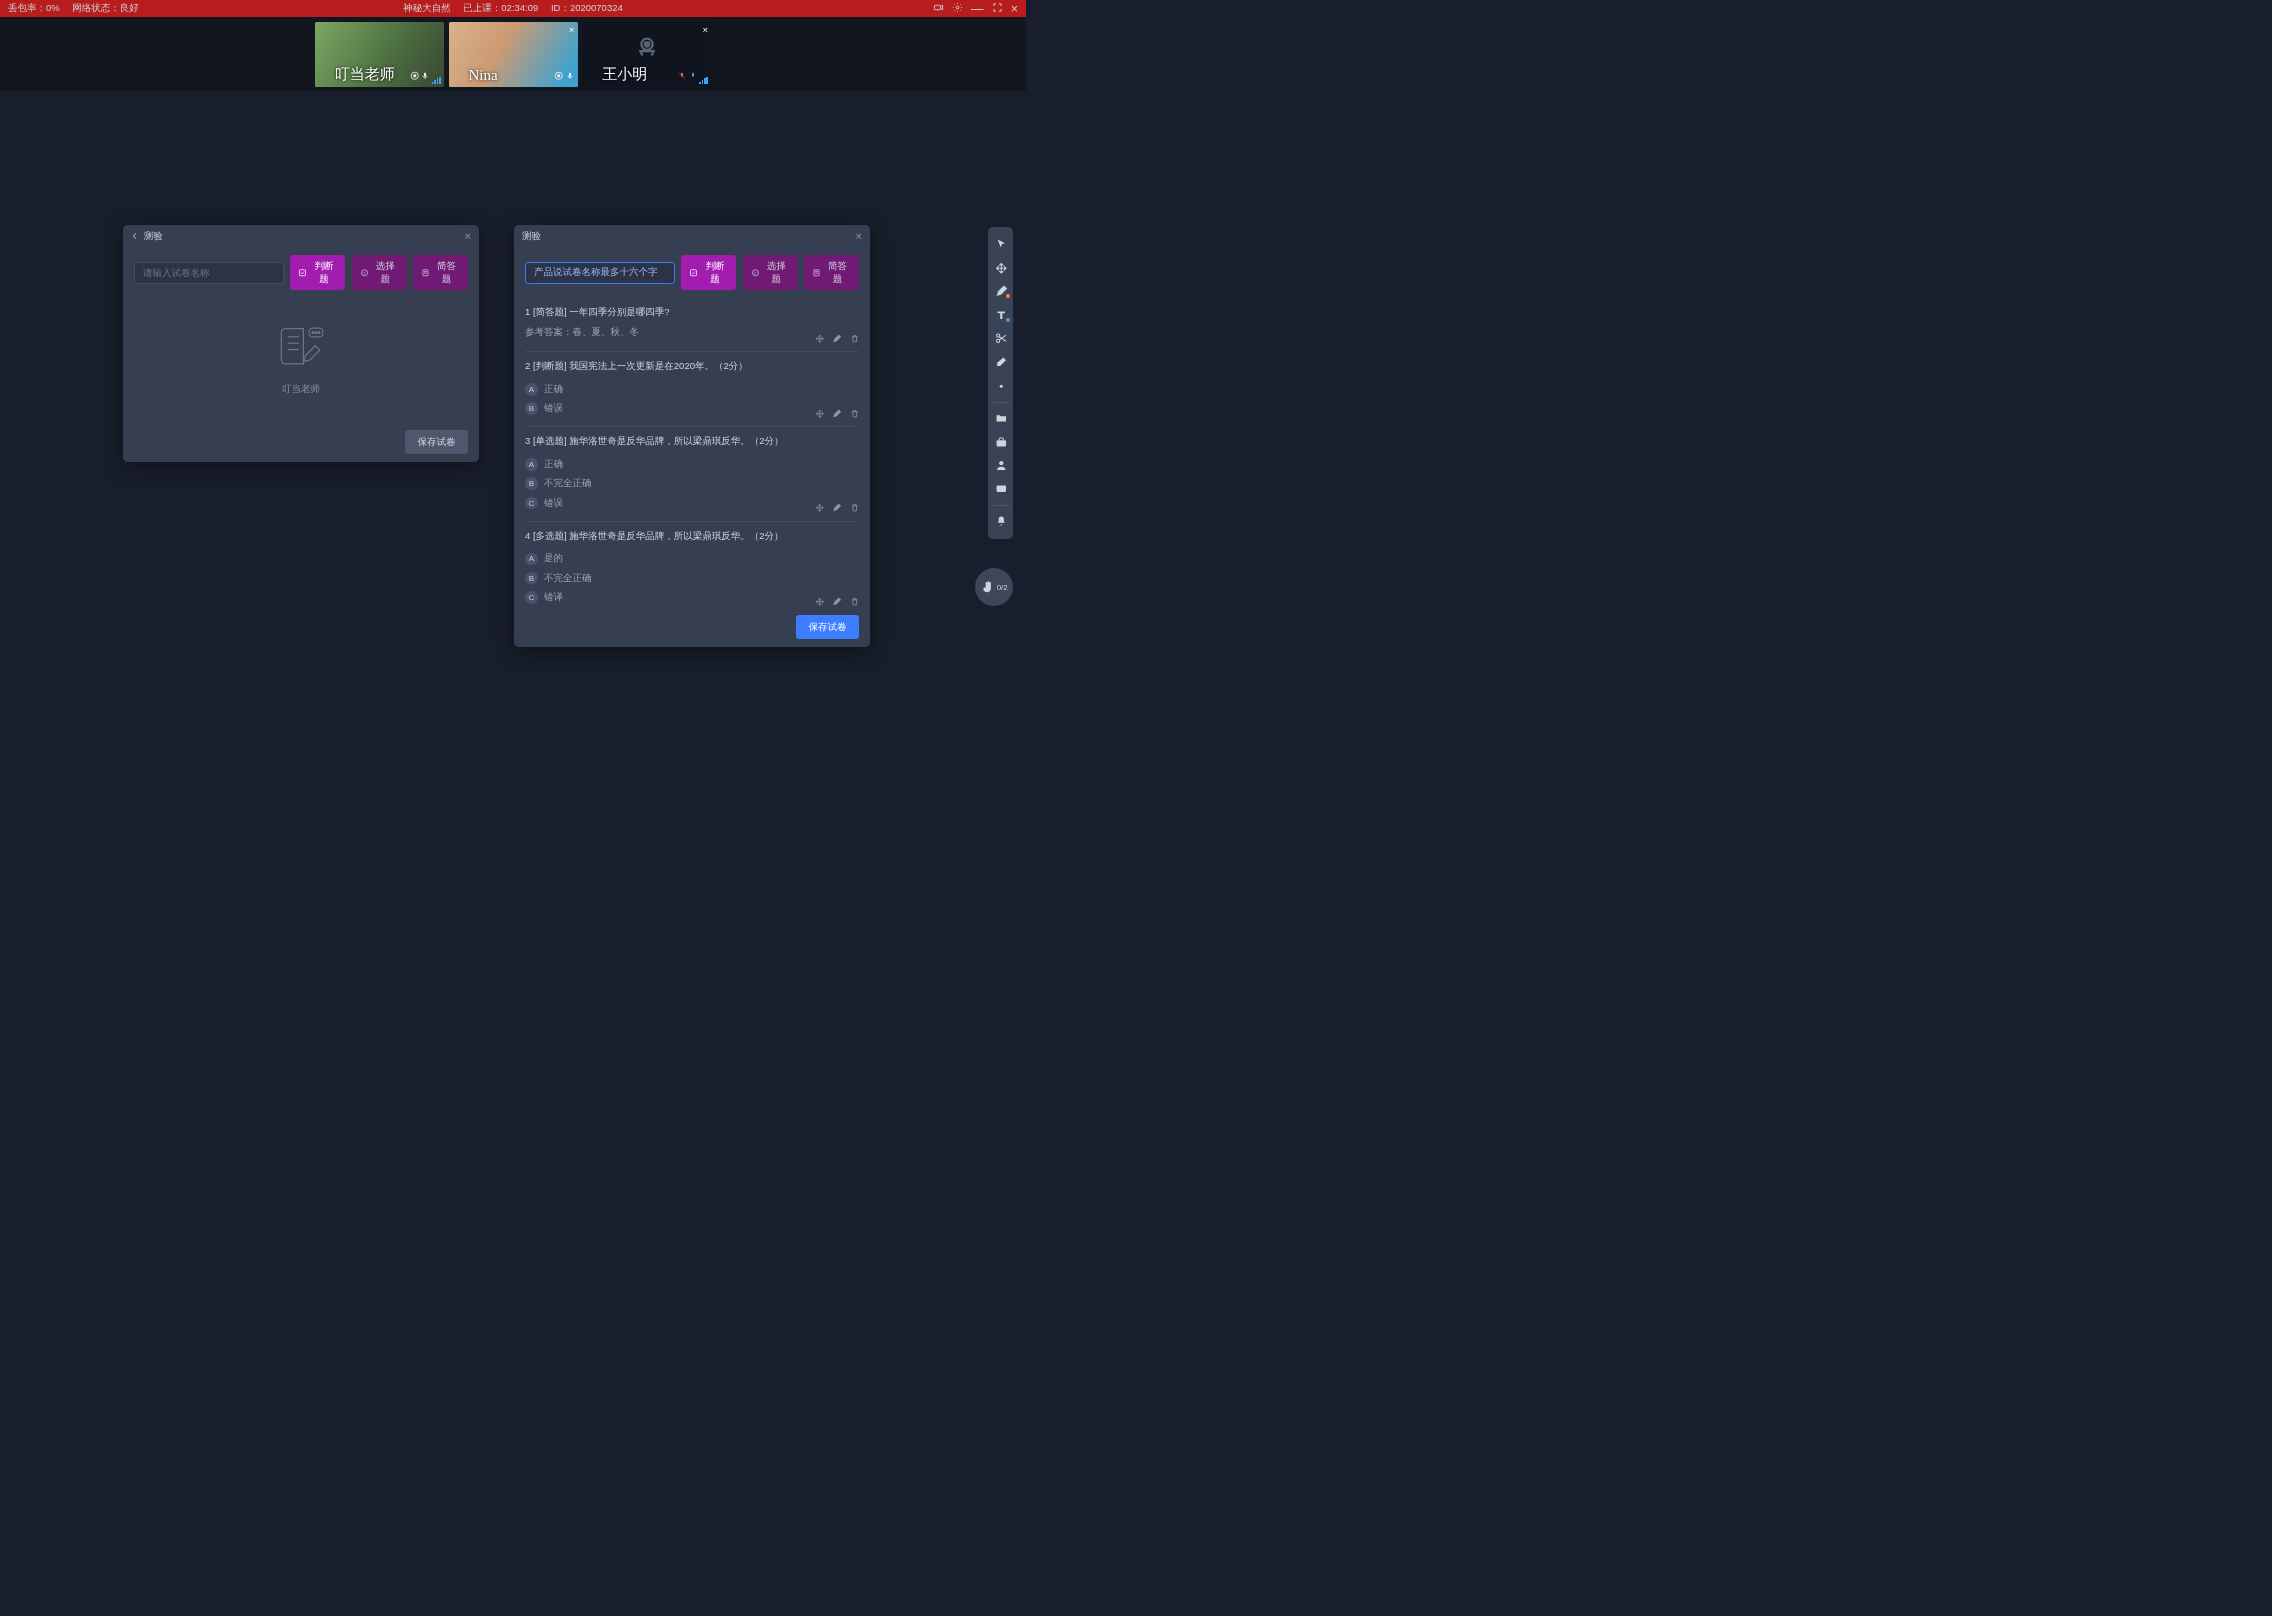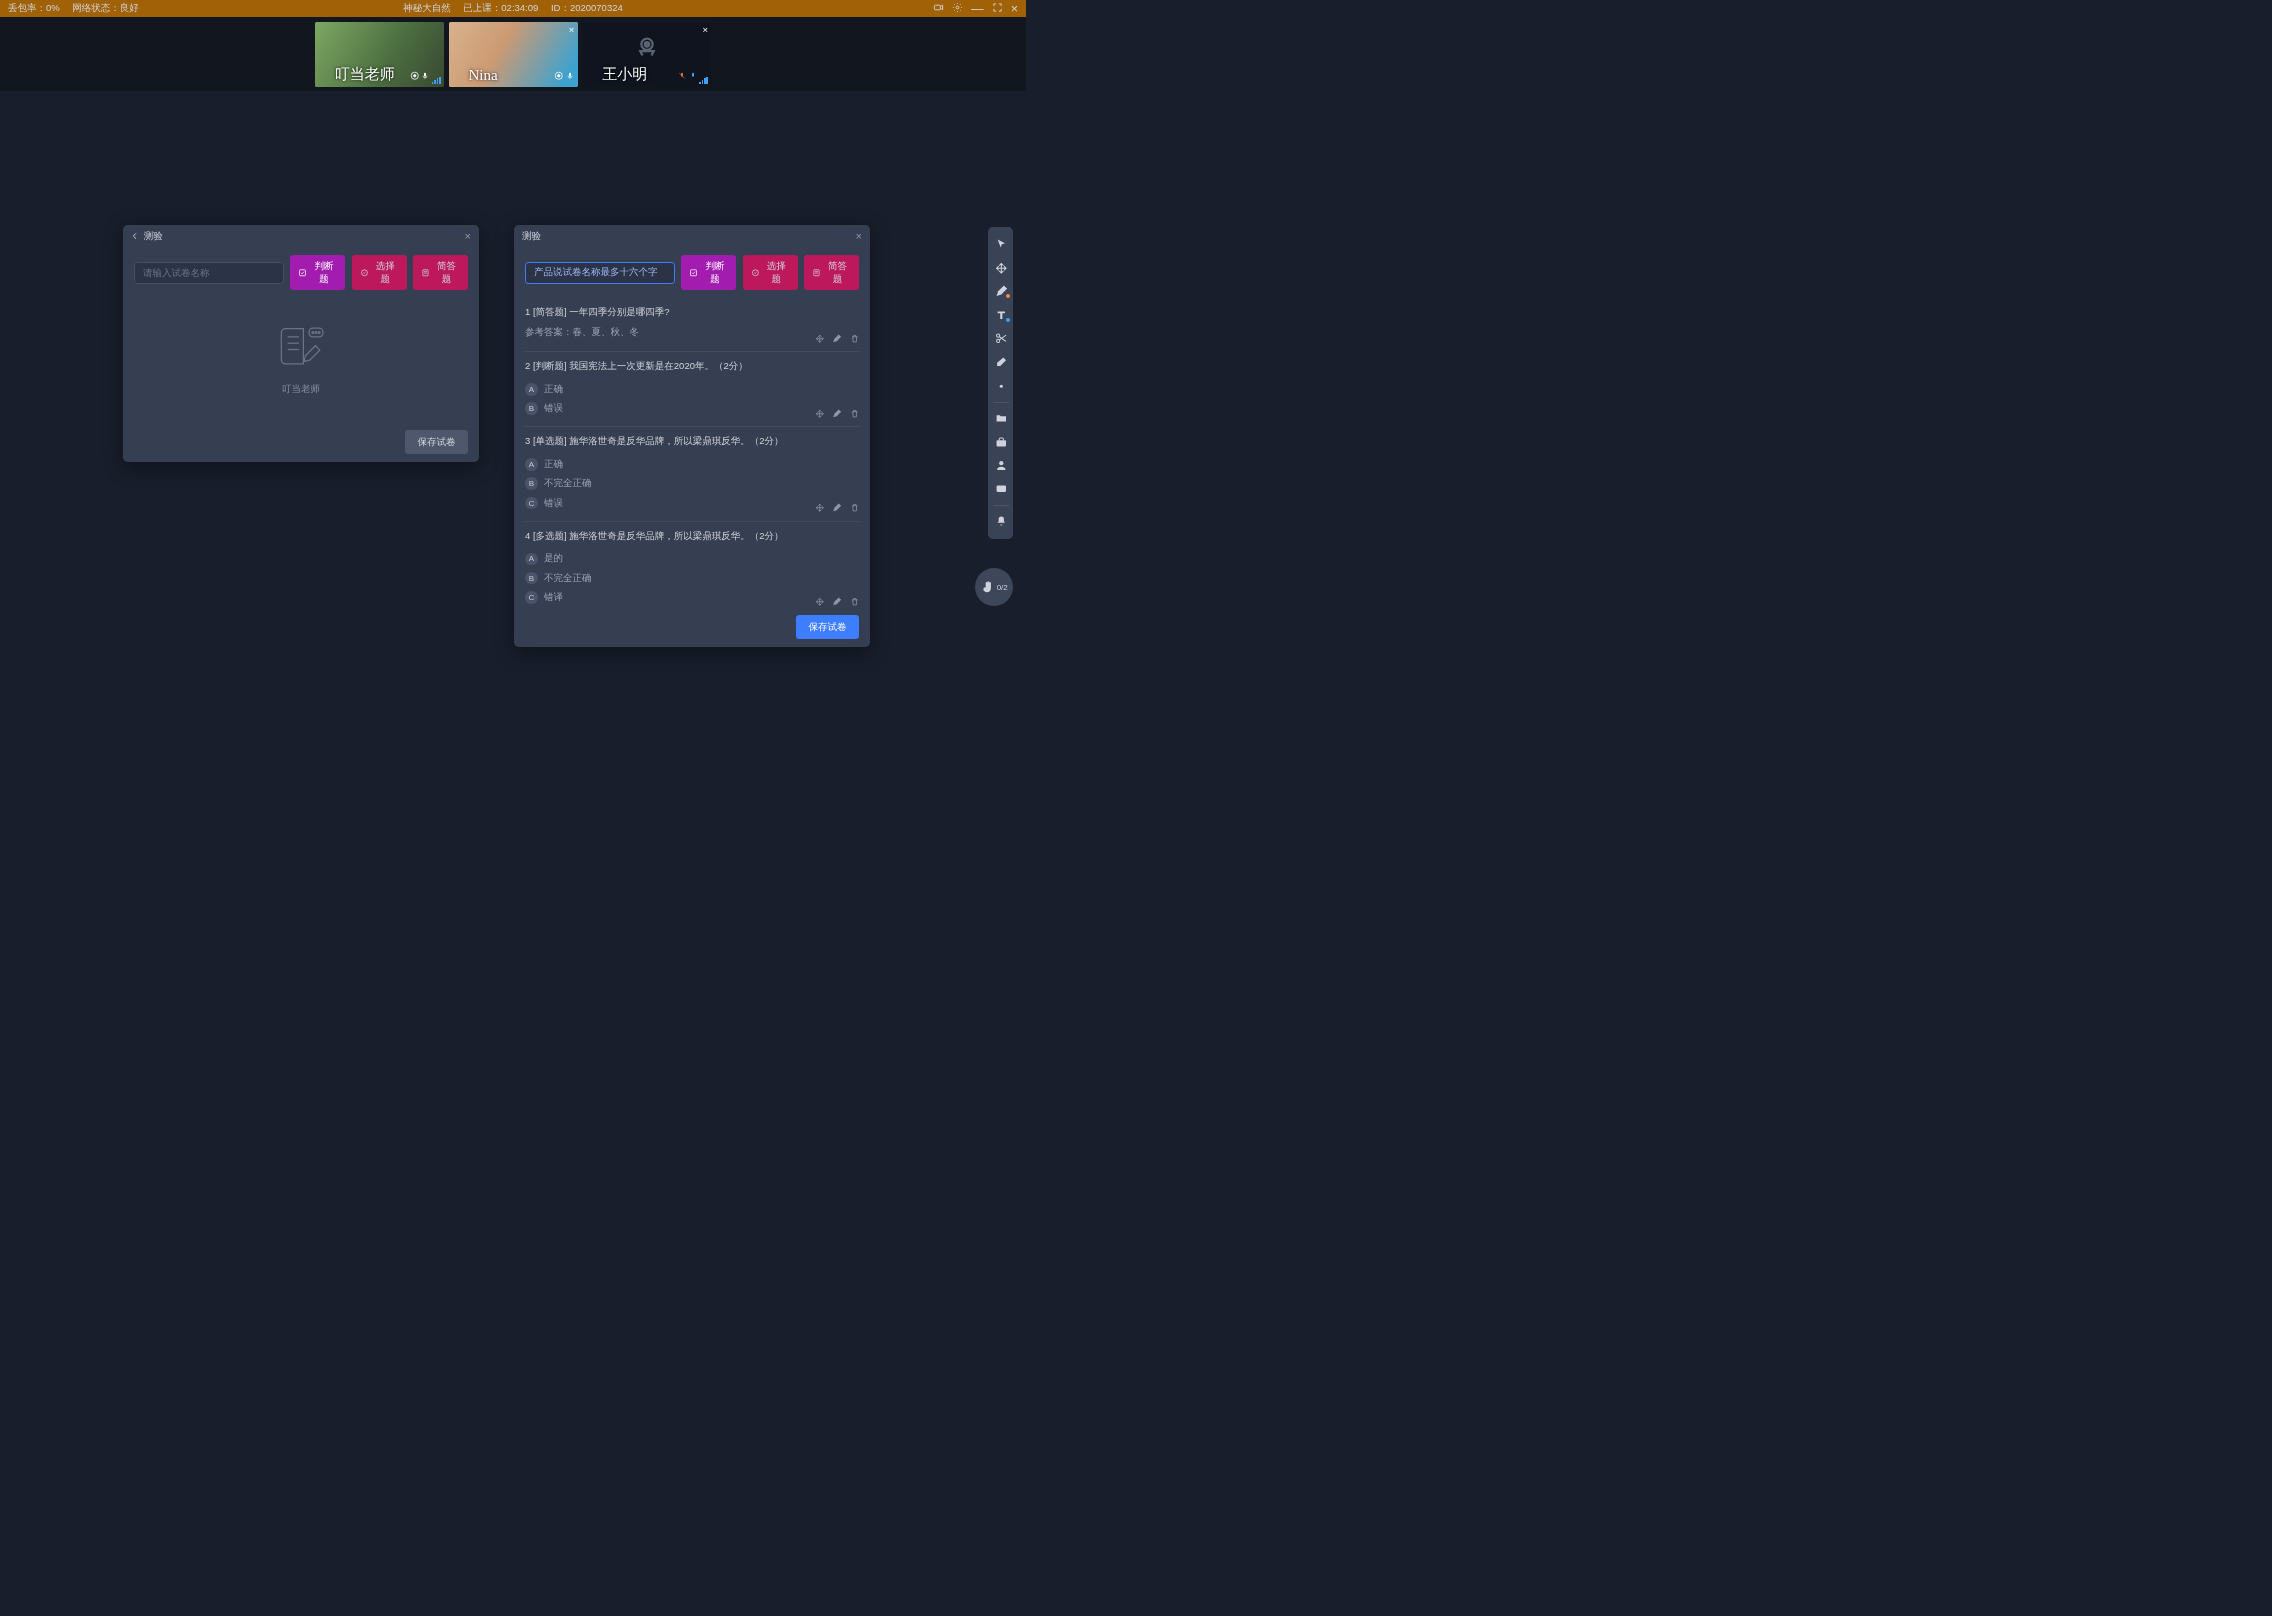--- a/index.html
+++ b/index.html
@@ -1,19 +1,19 @@
 <!DOCTYPE html>
 <html style="font-size:12.6px"><head>
 <meta charset="utf-8">
 <style>
   * { box-sizing: border-box; margin: 0; padding: 0; font-family: -apple-system, "PingFang SC", "Microsoft YaHei", sans-serif; }
   body { background: #181e2b; color: #cfd3db; width: 1026px; height: 729px; overflow: hidden; position: relative; }
   
   
-  .topbar { height: 17.4px; display: flex; align-items: center; font-size: 9.5px; color: #cfd3db; background: #a16207; padding: 0 8px; }
+  .topbar { height: 17.4px; display: flex; align-items: center; font-size: 9.5px; color: #cfd3db; background: #b91c1c; padding: 0 8px; }
   .topbar-left { display:flex; gap:12.6px; }
   .topbar-center { position:absolute; left:50%; transform:translateX(-50%); display:flex; gap:12.6px; }
   .topbar-right { margin-left:auto; display:flex; gap:8px; align-items:center; }
   .topbar-right svg { width:11px; height:11px; cursor:pointer; }
   
   
   .video-strip { background:#12161f; height:74px; display:flex; justify-content:center; gap:4.7px; padding:4.7px 0; }
   .video-tile { width:129px; height:65px; position:relative; background:#222; border-radius:1.6px; overflow:hidden; }
   .video-tile.dark { background:#0f141e; }
   .video-name { position:absolute; left:20px; bottom:3.2px; font-size:15px; color:#fff; text-shadow:0 0 3.2px #000;font-family:Liberation Serif, serif; }
@@ -30,21 +30,21 @@
   .panel-right { left:514px; top:225px; width:356px; height:422px; }
   .panel-header { height:22px; display:flex; align-items:center; padding:0 8px; font-size:9.5px; color:#cfd3db; }
   .panel-header .back { margin-right:4.7px; cursor:pointer; }
   .panel-header .close { margin-left:auto; cursor:pointer; font-size:11px; color:#9099a9; }
   .panel-body { flex:1; overflow:hidden; display:flex; flex-direction:column; }
   
   .row-filter { display:flex; gap:6.3px; padding:8px 11px; align-items:center; }
   .name-input { flex:1; background:#2c3344; border:0.8px solid #454e63; border-radius:3.2px; padding:4.7px 8px; font-size:9.5px; color:#cfd3db; }
   .name-input::placeholder { color:#6b7385; }
   .name-input.filled { border-color:#3d7dff; color:#9db9ff; }
-  .tag-btn { background:#be185d; color:#cfd3db; border:none; border-radius:3.2px; padding:4.7px 8px; font-size:9.5px; display:inline-flex; align-items:center; gap:3.2px; cursor:pointer; }
+  .tag-btn { background:#701a75; color:#cfd3db; border:none; border-radius:3.2px; padding:4.7px 8px; font-size:9.5px; display:inline-flex; align-items:center; gap:3.2px; cursor:pointer; }
   .tag-btn.active { background:#a21caf; color:#fff; }
   .tag-btn svg { width:9.5px; height:9.5px; }
   
   .empty-state { flex:1; display:flex; flex-direction:column; align-items:center; justify-content:center; color:#8a91a2; font-size:9.5px; gap:8px; }
   
   .panel-footer { padding:8px 11px; display:flex; justify-content:flex-end; }
   .save-btn { background:#4e576b; color:#d6dae3; border:none; border-radius:3.2px; padding:5.5px 12.6px; font-size:9.5px; cursor:pointer; }
   .save-btn.primary { background:#3d7dff; color:#fff; }
   
   .question-list { flex:1; overflow-y:auto; padding:0 11px; font-size:9.5px; }

